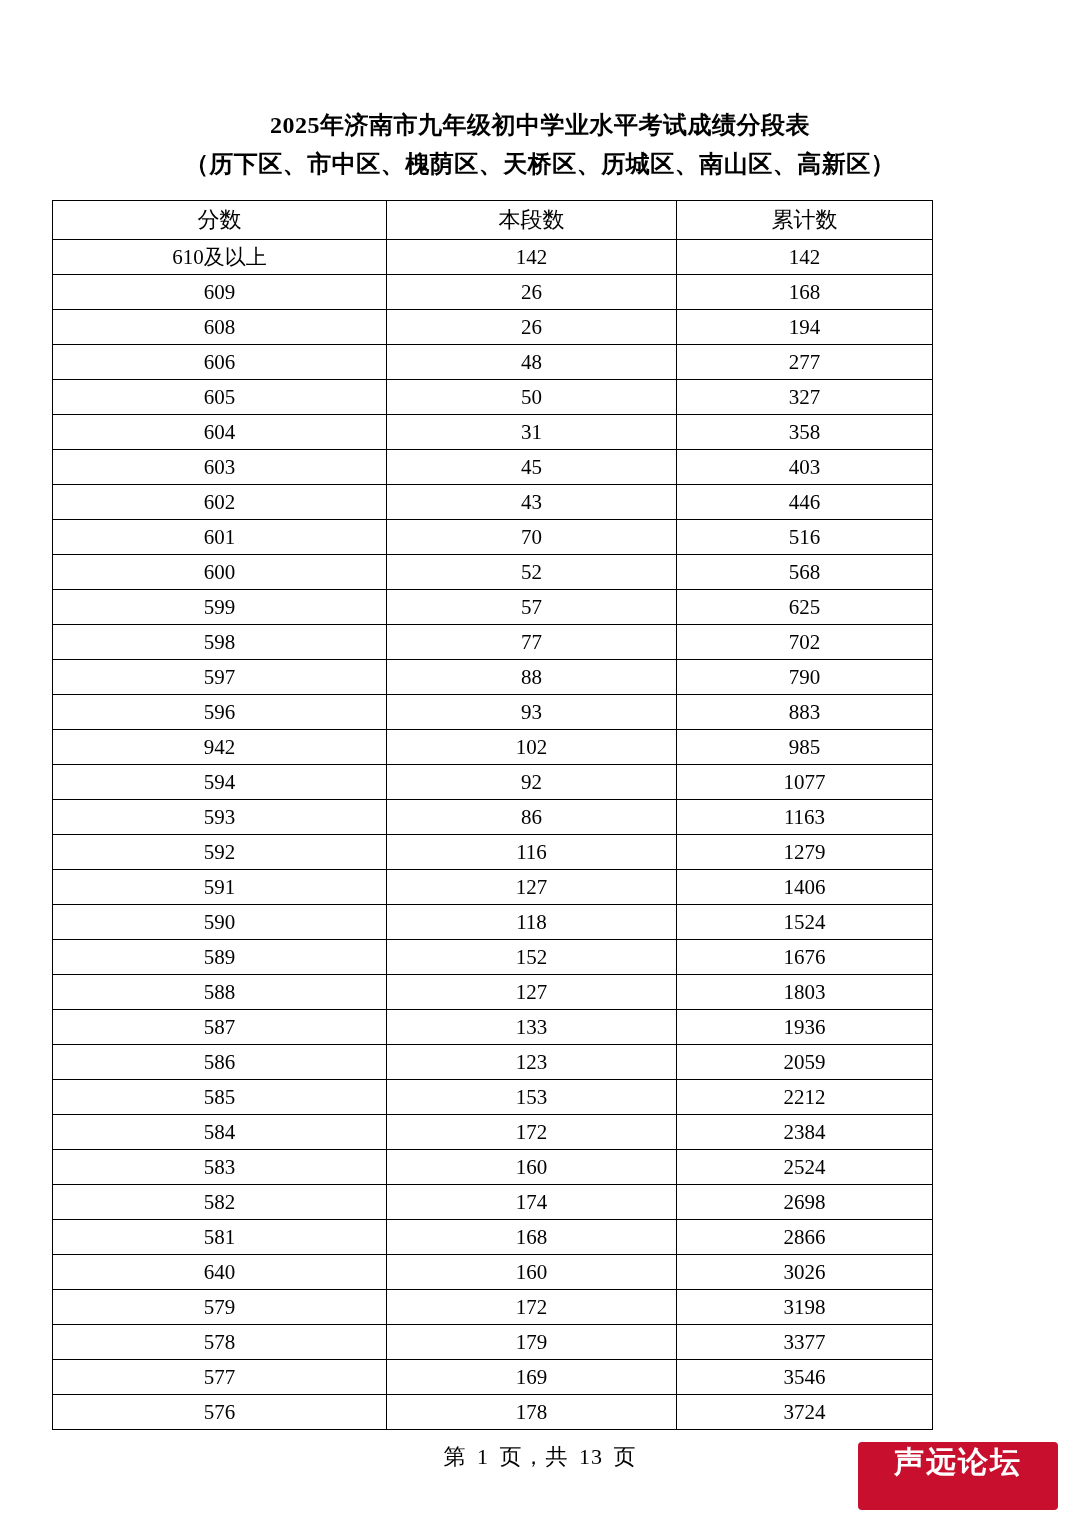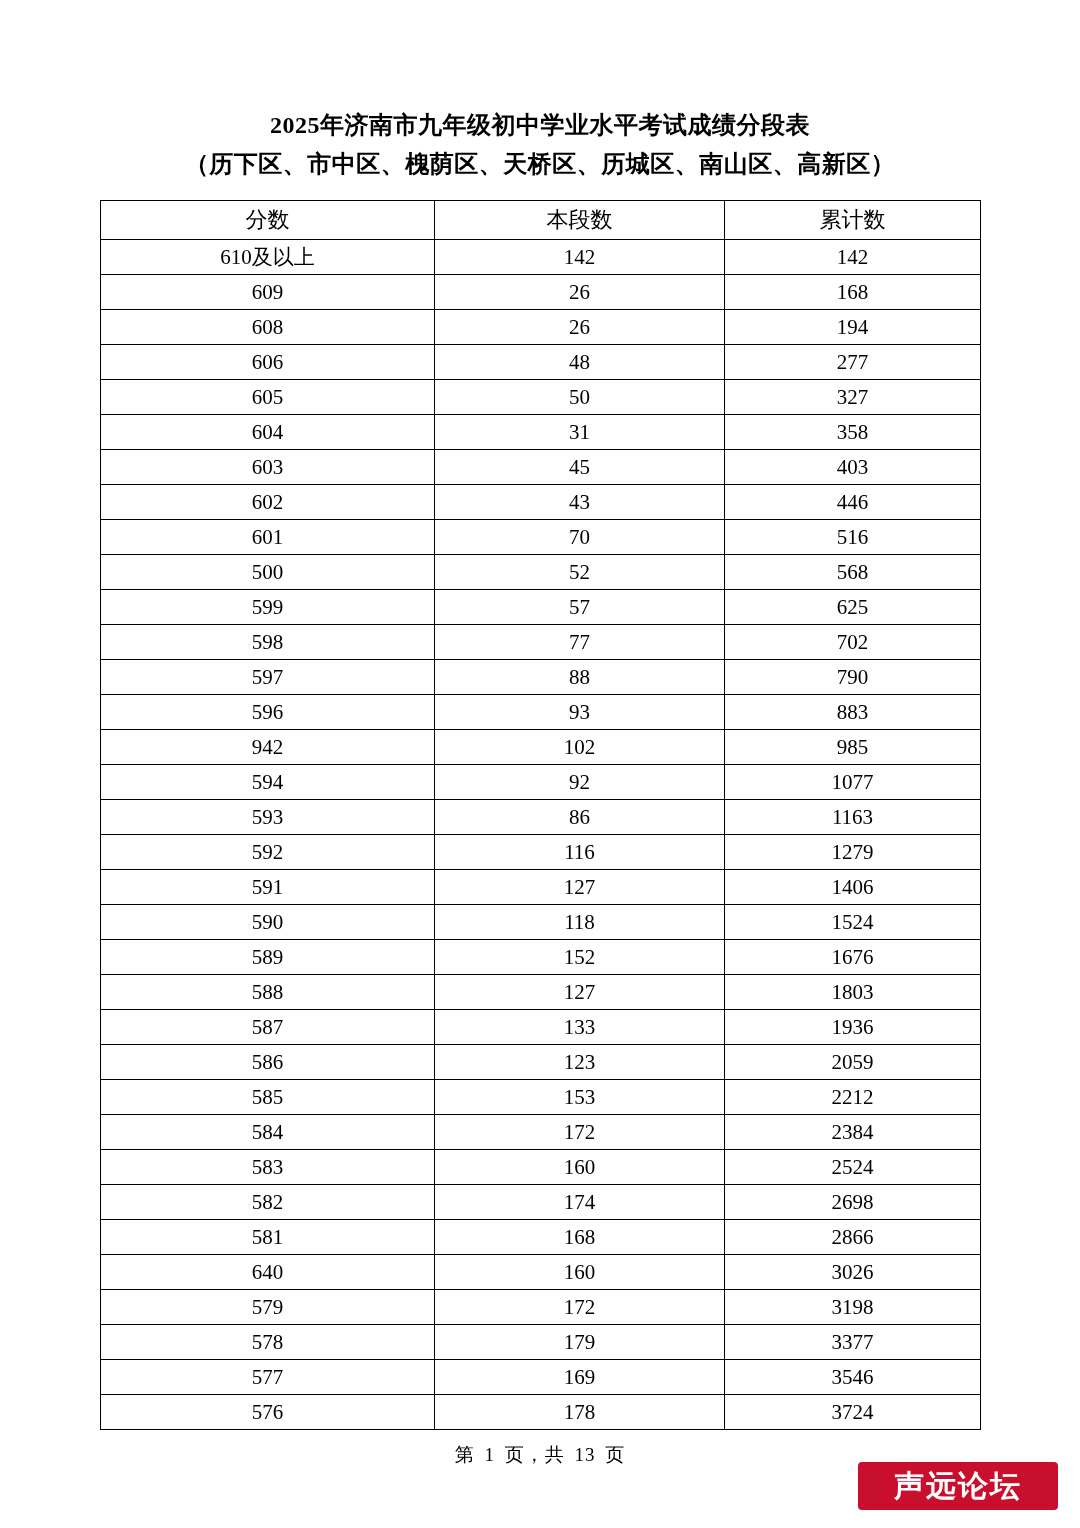--- a/index.html
+++ b/index.html
@@ -13,21 +13,21 @@
     font-family: "Liberation Serif", "DejaVu Serif", serif;
     color: #000000;
     position: relative;
     overflow: hidden;
   }
   .page {
     width: 1080px;
     height: 1528px;
     position: relative;
     box-sizing: border-box;
-    padding: 0 100px;
+    padding: 0 52px;
   }
   .title-block {
     padding-top: 108px;
     text-align: center;
   }
   .title-main {
     font-size: 24px;
     font-weight: bold;
     letter-spacing: 0.5px;
     line-height: 34px;
@@ -60,37 +60,36 @@
     font-size: 22px;
     height: 38px;
     line-height: 38px;
   }
   table.score-table col.c-score { width: 334px; }
   table.score-table col.c-count { width: 290px; }
   table.score-table col.c-total { width: 256px; }
 
   .footer {
     text-align: center;
-    font-size: 19px;
+    font-size: 22px;
     margin-top: 12px;
     letter-spacing: 1px;
   }
   .footer .num {
     margin: 0 4px;
   }
   .watermark {
     position: absolute;
     right: 22px;
     bottom: 18px;
     width: 200px;
-    height: 48px;
+    height: 68px;
     background: #c8102e;
     border-radius: 4px;
     display: flex;
-    align-items: center;
     justify-content: center;
   }
   .watermark span {
     color: #ffffff;
     font-size: 30px;
     font-weight: bold;
     letter-spacing: 2px;
     font-family: "Liberation Sans", sans-serif;
   }
 </style>
@@ -157,21 +156,21 @@
           <td>602</td>
           <td>43</td>
           <td>446</td>
         </tr>
         <tr>
           <td>601</td>
           <td>70</td>
           <td>516</td>
         </tr>
         <tr>
-          <td>500</td>
+          <td>600</td>
           <td>52</td>
           <td>568</td>
         </tr>
         <tr>
           <td>599</td>
           <td>57</td>
           <td>625</td>
         </tr>
         <tr>
           <td>598</td>

